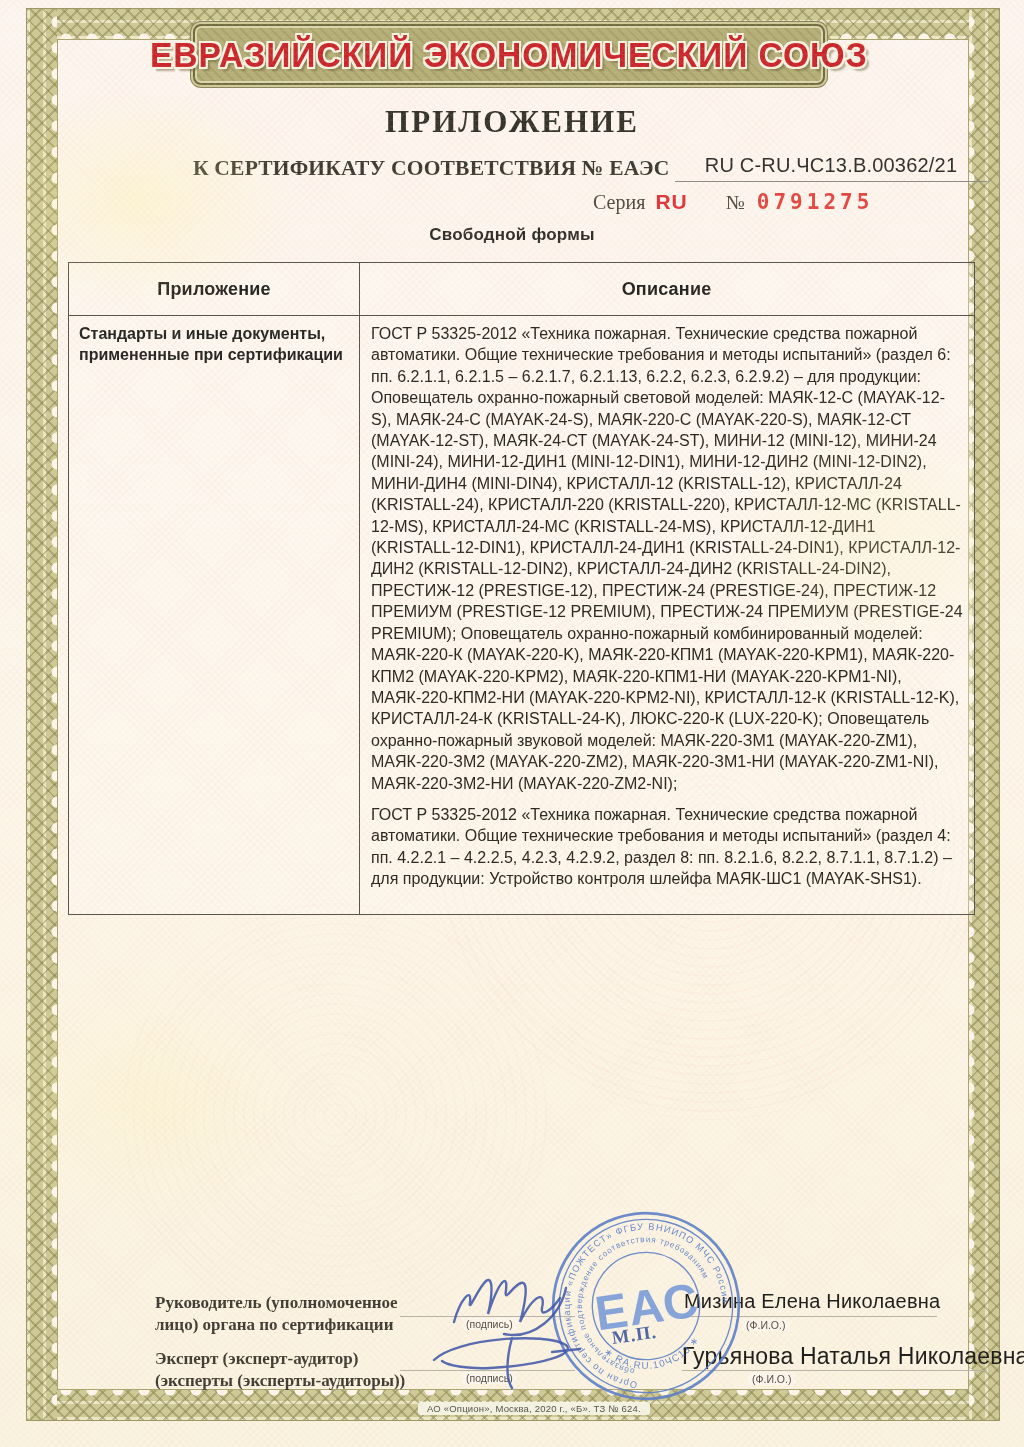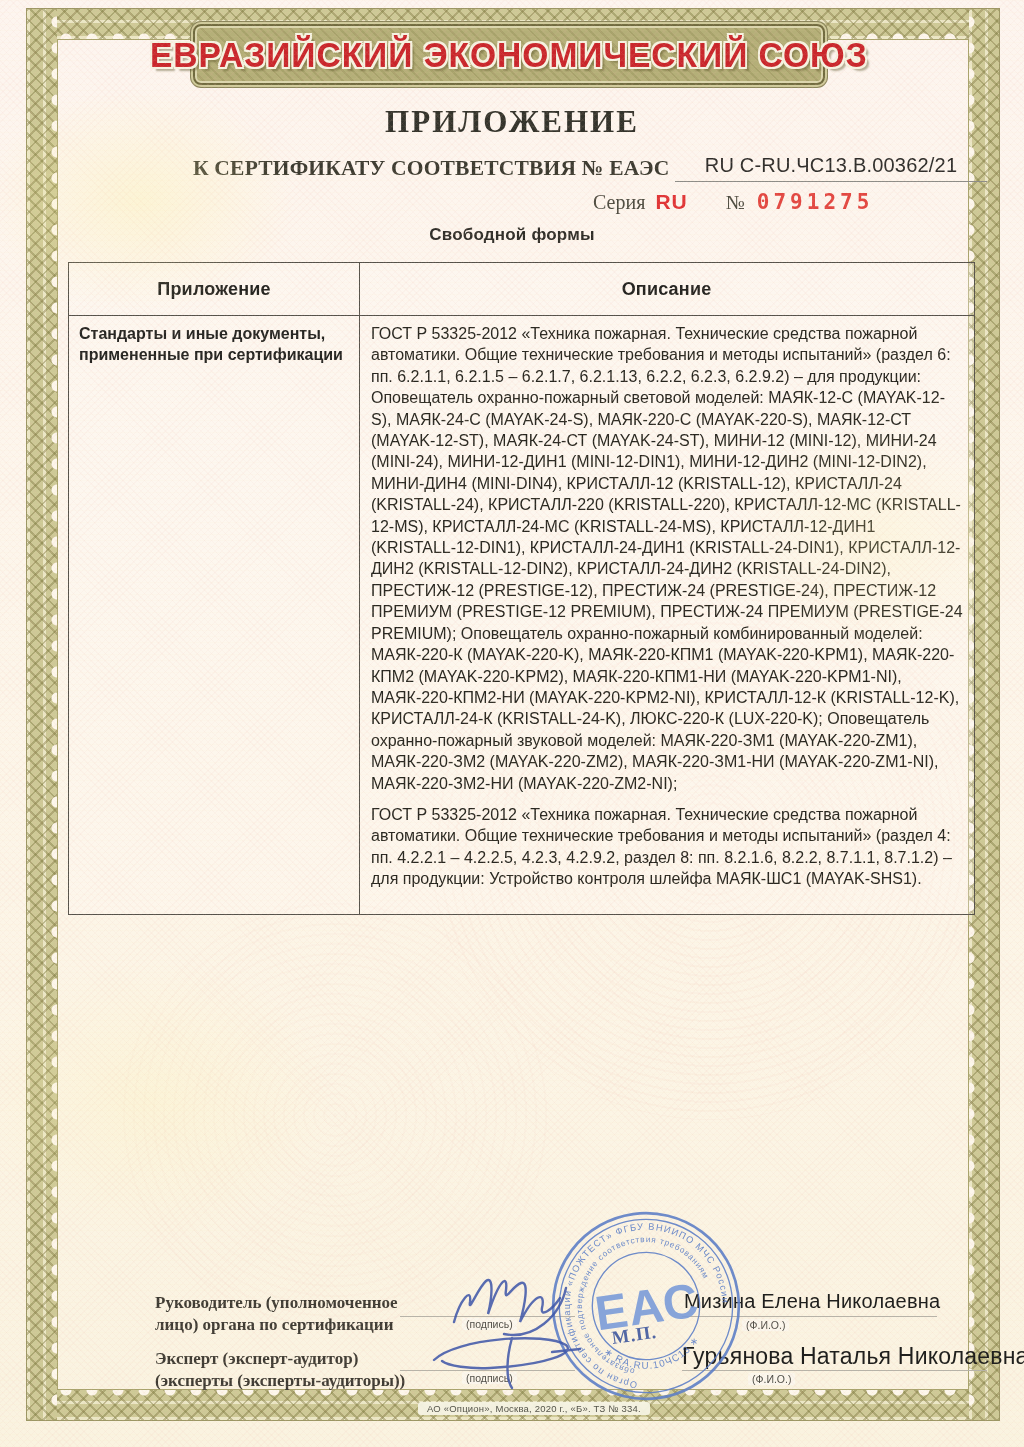--- a/index.html
+++ b/index.html
@@ -255,15 +255,15 @@
     <text font-size="8" fill="#5f80c7" letter-spacing="0.8" font-family="Liberation Sans, sans-serif">
       <textPath href="#innerArc" startOffset="5%">обязательное подтверждение соответствия требованиям</textPath>
     </text>
     <text font-size="9.5" fill="#5f80c7" letter-spacing="1.2" text-anchor="middle" font-family="Liberation Sans, sans-serif">
       <textPath href="#bottomArc" startOffset="50%">∗  RA.RU.10ЧС13  ∗</textPath>
     </text>
     <text x="96" y="112" text-anchor="middle" font-size="47" font-weight="800" fill="#7b9cd9" font-family="Liberation Sans, sans-serif" letter-spacing="1">ЕАС</text>
     <text x="58" y="127" font-size="18" font-weight="700" fill="#40589e" font-family="Liberation Serif, serif" letter-spacing="1">М.П.</text>
   </svg>
 
-  <div class="print-info">АО «Опцион», Москва, 2020 г., «Б».  ТЗ № 334.</div>
+  <div class="print-info">АО «Опцион», Москва, 2020 г., «Б».  ТЗ № 624.</div>
 
 </div>
 
 </body></html>

